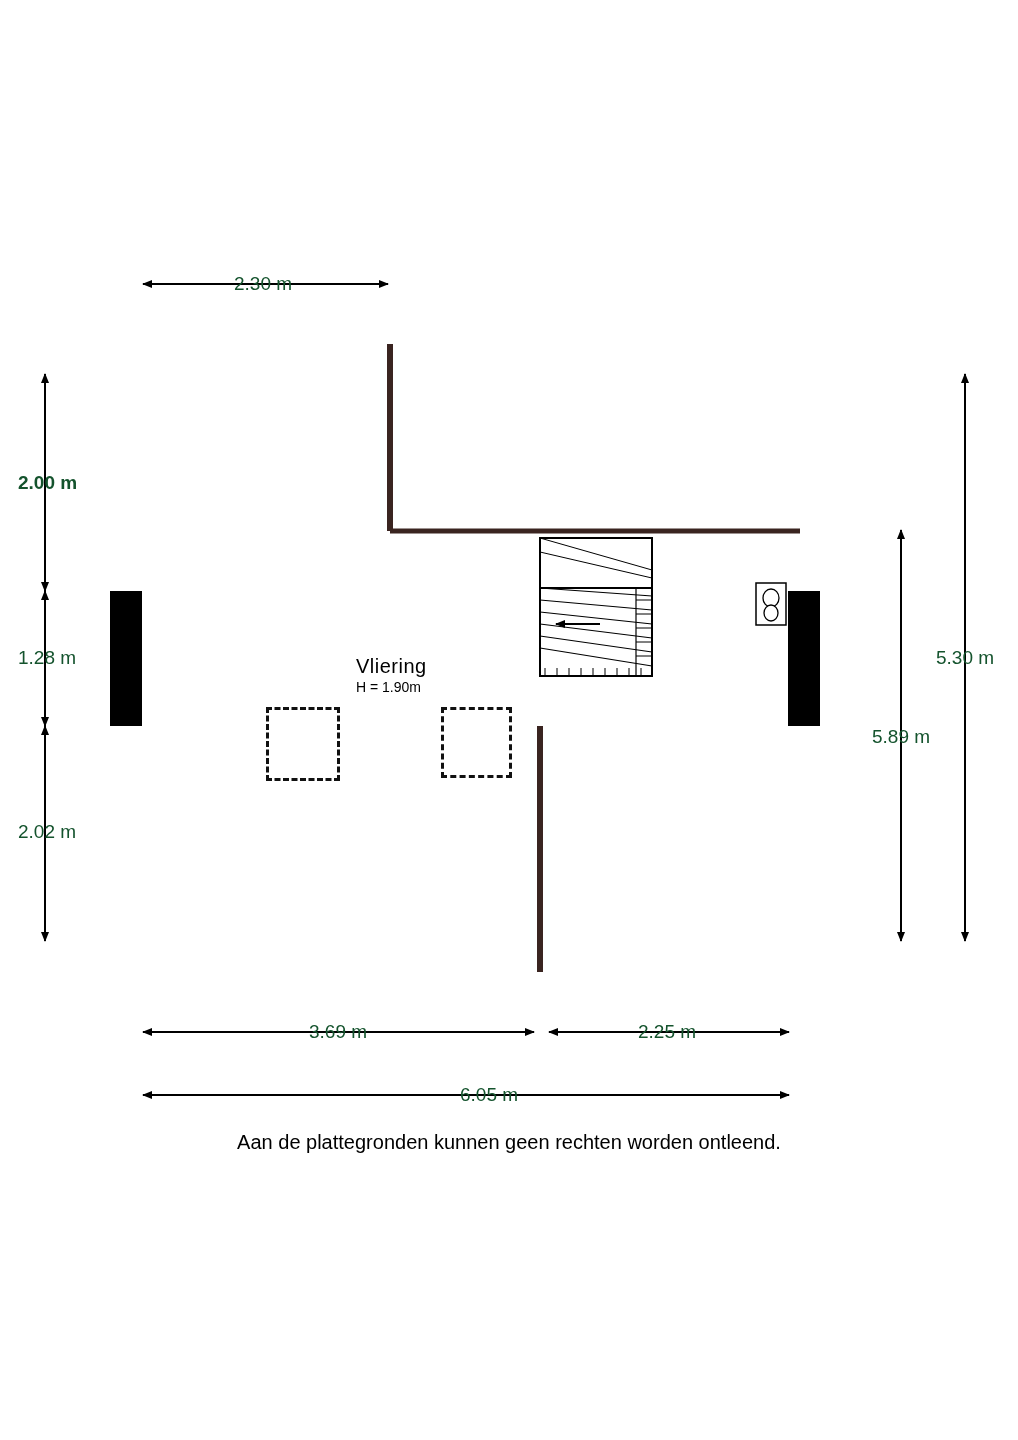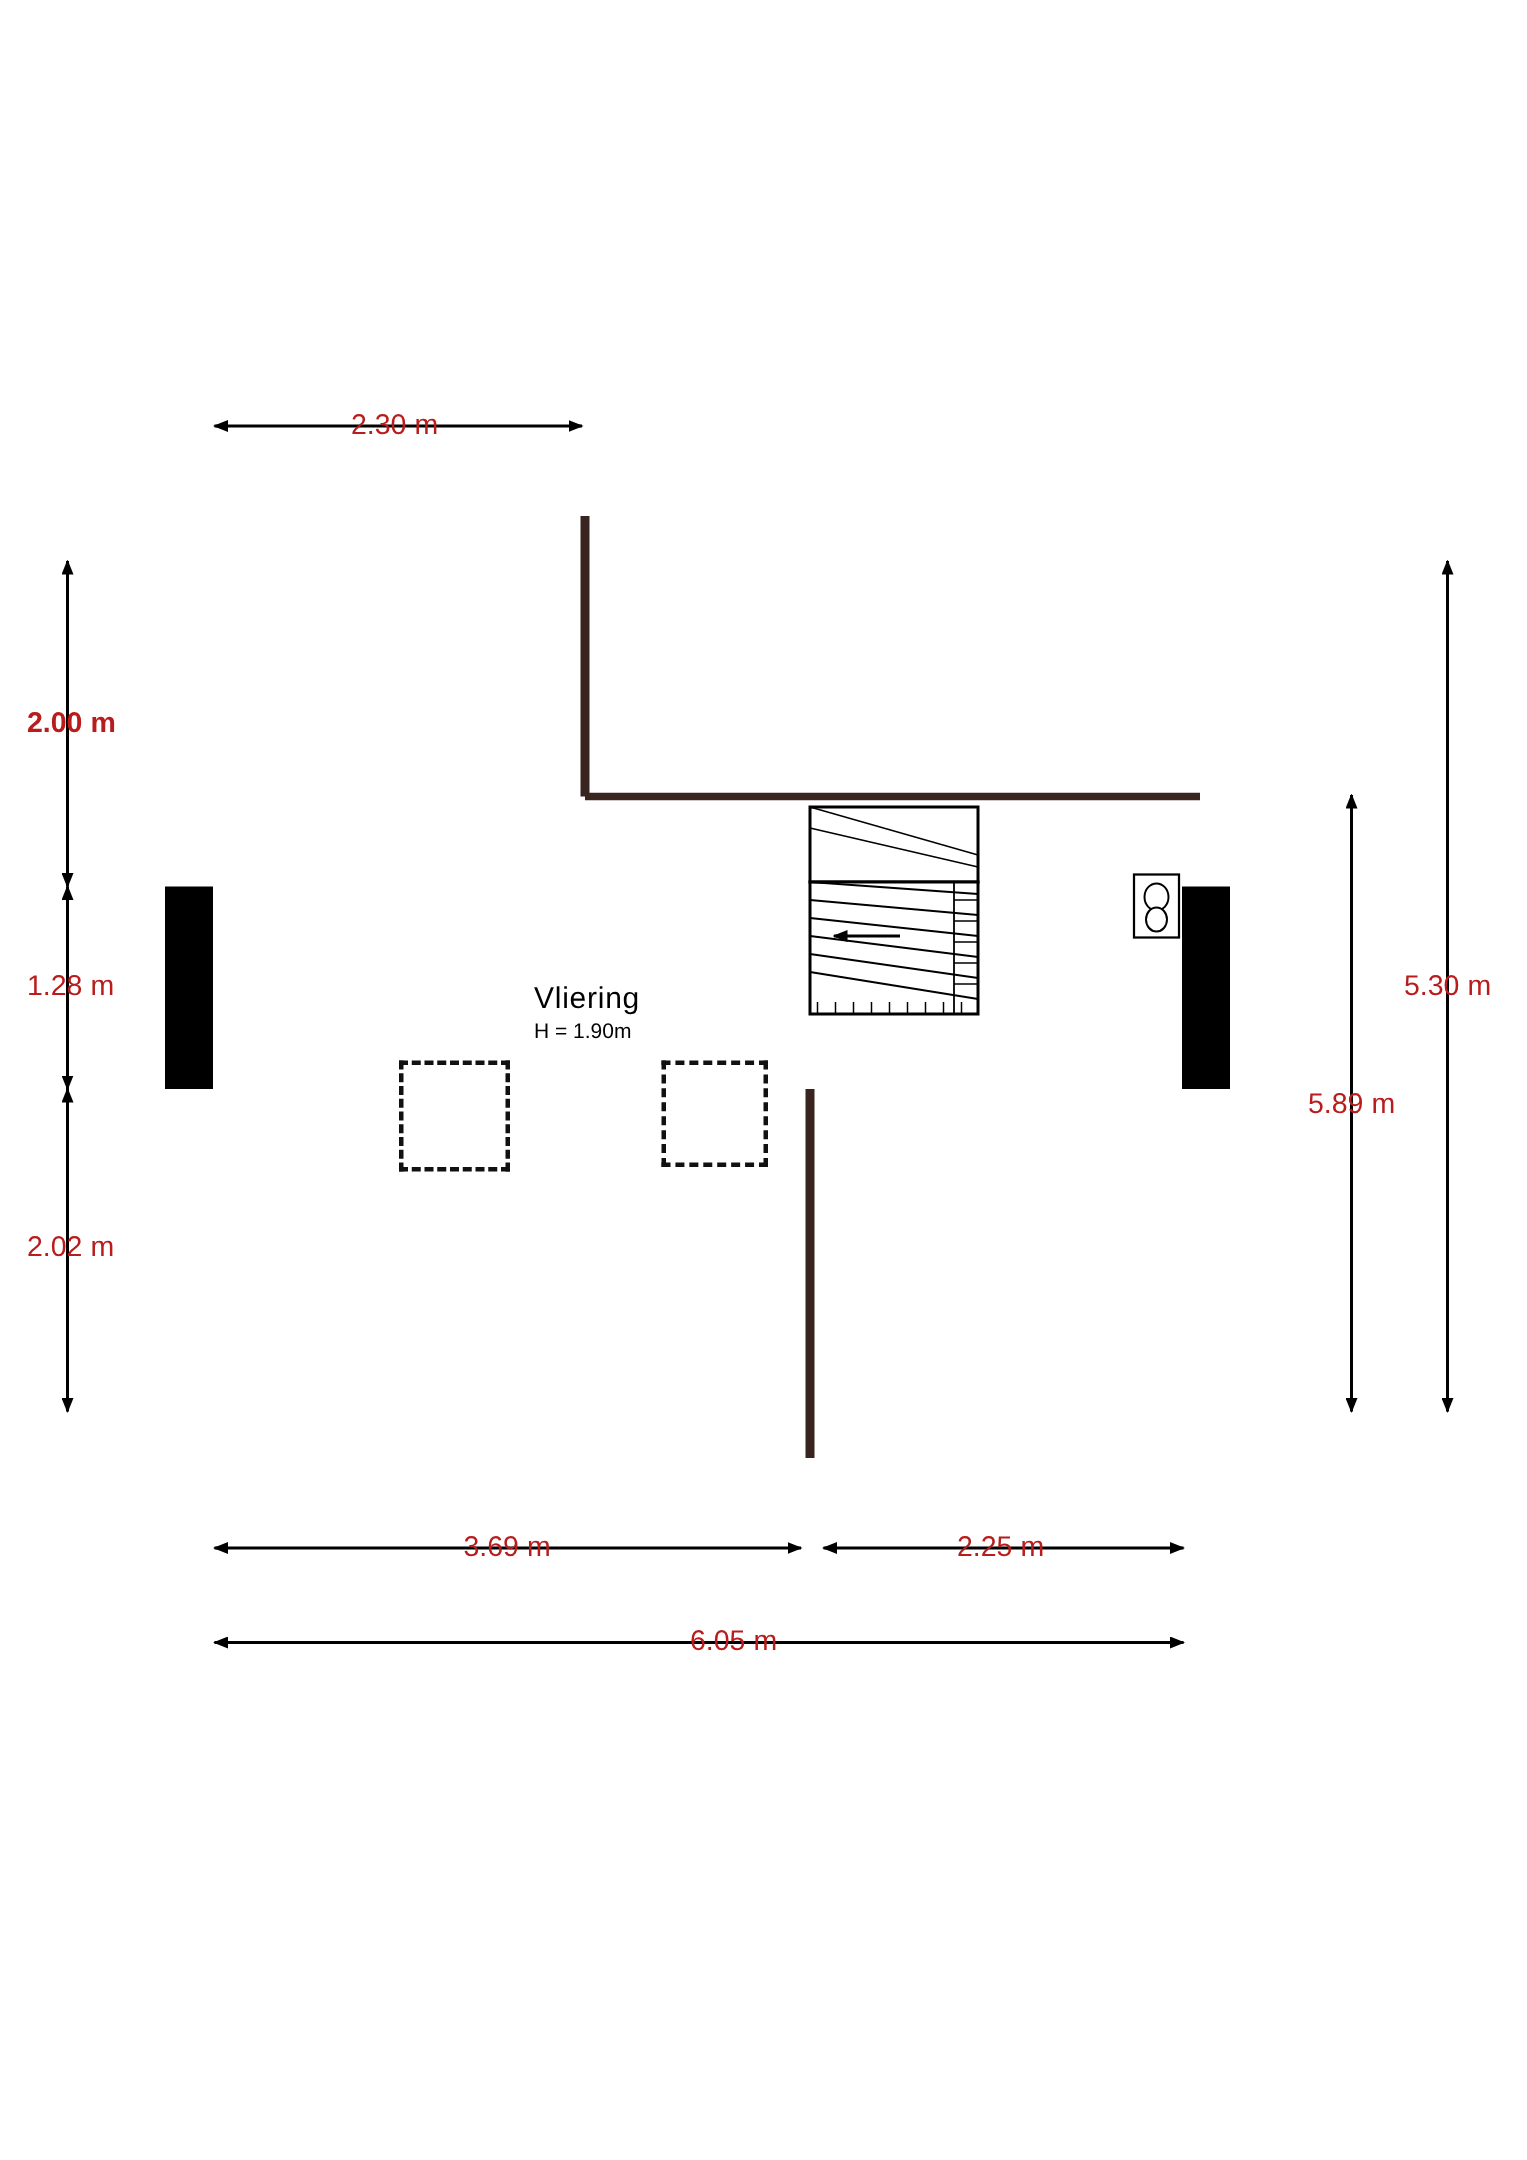--- a/index.html
+++ b/index.html
@@ -20,21 +20,21 @@
     position: absolute;
     left: 0;
     top: 0;
     width: 1018px;
     height: 1440px;
   }
 
   .dim-label {
     position: absolute;
     font-size: 19px;
-    color: #b91c1c;
+    color: #14532d;
     white-space: nowrap;
   }
 
   .room-label {
     position: absolute;
     text-align: left;
     white-space: nowrap;
   }
   .room-name {
     font-size: 20px;
@@ -215,14 +215,15 @@
 
   <div class="dim-label" style="left:309px; top:1021px;">3.69 m</div>
   <div class="dim-label" style="left:638px; top:1021px;">2.25 m</div>
   <div class="dim-label" style="left:460px; top:1084px;">6.05 m</div>
 
   <div class="room-label" style="left:356px; top:655px; width:200px;">
     <div class="room-name">Vliering</div>
     <div class="room-height">H = 1.90m</div>
   </div>
 
+  <div class="footer-note">Aan de plattegronden kunnen geen rechten worden ontleend.</div>
 
 </div>
 
 </body></html>

